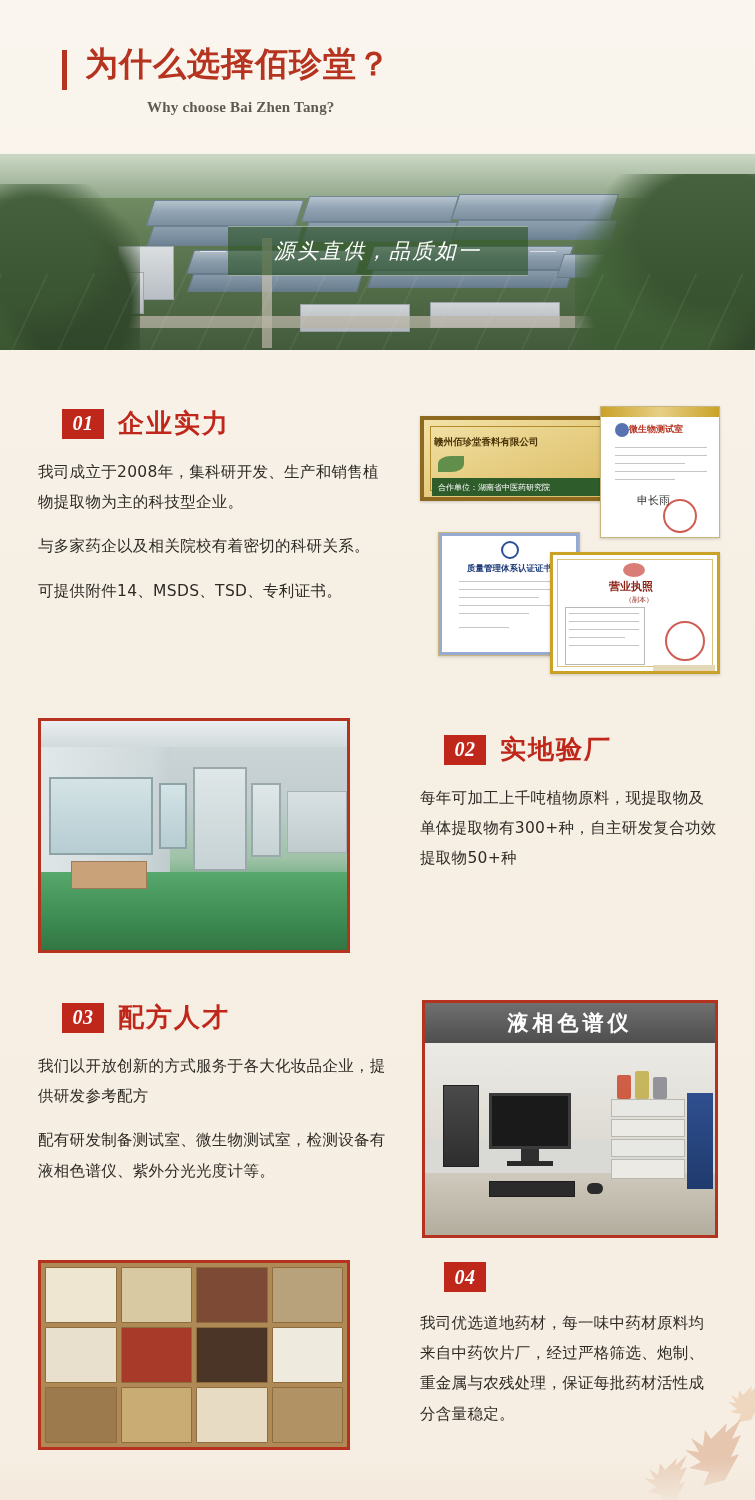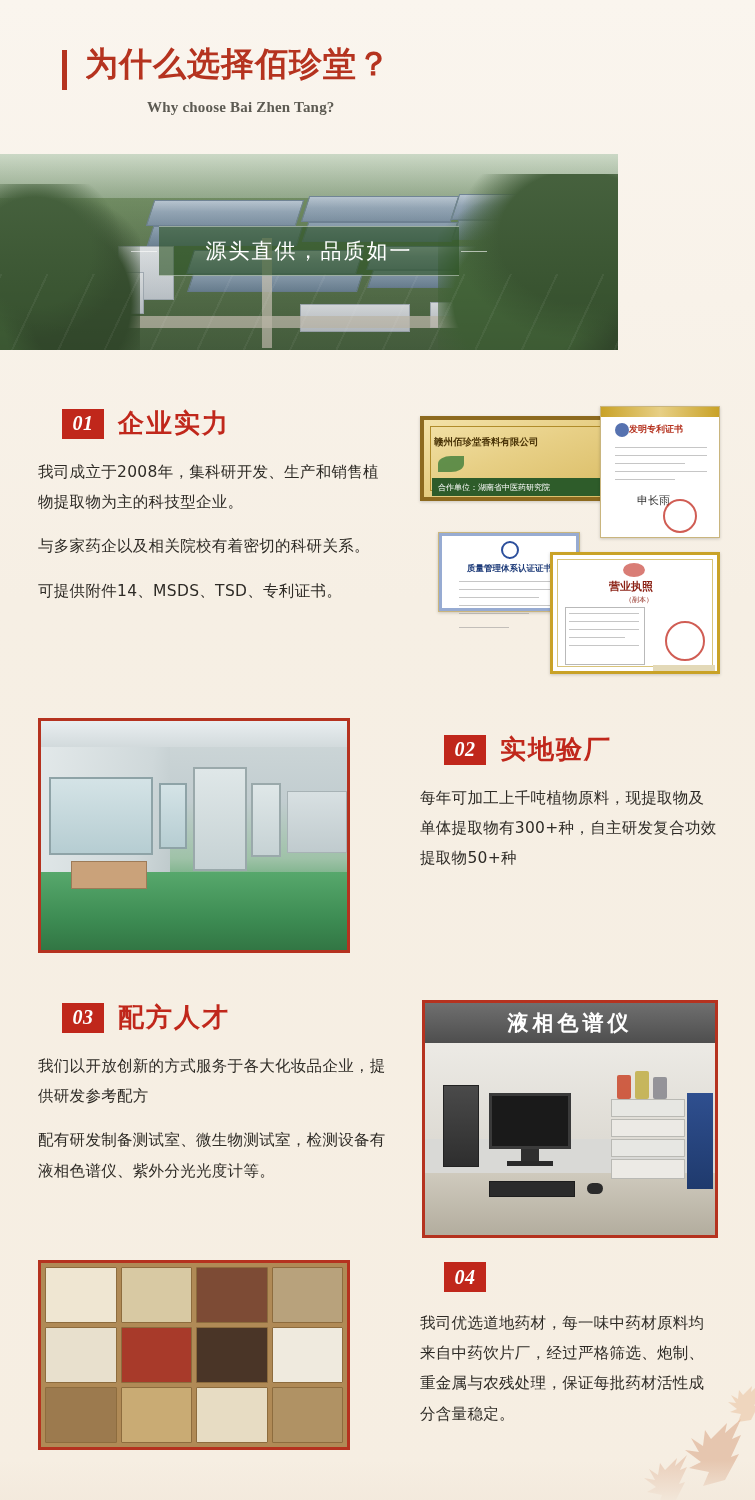--- a/index.html
+++ b/index.html
@@ -51,25 +51,26 @@
     font-family: "Liberation Serif", serif;
     font-size: 15px;
     font-weight: bold;
     color: #5c5a52;
     letter-spacing: 0.2px;
   }
 
   
   .hero {
     position: relative;
-    width: 618px;
+    width: 755px;
     height: 196px;
     margin-top: 14px;
     overflow: hidden;
     background: #51613f;
+    font-style: italic;
   }
   .hero-sky {
     position: absolute; left: 0; top: 0; width: 755px; height: 60px;
     background: linear-gradient(180deg, #c8d6c2 0%, #9bb093 60%, #7f9a77 100%);
   }
   .hero-ground {
     position: absolute; left: 0; top: 44px; width: 755px; height: 152px;
     background: linear-gradient(180deg, #6d8a5e 0%, #5e7a52 35%, #55704a 70%, #4e6a45 100%);
   }
   .hero-trees-left {
@@ -372,32 +373,32 @@
     <div class="cert cert-gold" style="left:0px; top:10px; width:206px; height:85px;">
       <div style="position:absolute; left:6px; top:6px; right:6px; bottom:6px; border:1px solid #b08c2a;"></div>
       <div class="cert-title-txt" style="left:10px; top:16px; font-size:9.5px; font-weight:bold; color:#4a3407;">赣州佰珍堂香料有限公司</div>
       <div style="position:absolute; left:14px; top:36px; width:26px; height:16px; border-radius:50% 0 50% 0; background:#3f7d3a; opacity:.8;"></div>
       <div style="position:absolute; left:8px; top:58px; right:8px; height:18px; background:#2e5c2a;"></div>
       <div class="cert-title-txt" style="left:14px; top:62px; font-size:8px; color:#ffffff;">合作单位：湖南省中医药研究院</div>
     </div>
 
     <div class="cert" style="left:180px; top:0px; width:120px; height:132px;">
       <div style="position:absolute; left:0; top:0; width:100%; height:10px; background:linear-gradient(90deg,#c9a227,#e7cf85,#c9a227);"></div>
-      <div class="cert-title-txt" style="left:28px; top:16px; font-size:9px; font-weight:bold; color:#b5321f;">发明专利证书</div>
+      <div class="cert-title-txt" style="left:28px; top:16px; font-size:9px; font-weight:bold; color:#b5321f;">微生物测试室</div>
       <div style="position:absolute; left:14px; top:16px; width:14px; height:14px; border-radius:50%; background:#2c4f9c; opacity:.8;"></div>
       <div class="cert-line" style="left:14px; top:40px; width:92px; height:1px;"></div>
       <div class="cert-line" style="left:14px; top:48px; width:92px; height:1px;"></div>
       <div class="cert-line" style="left:14px; top:56px; width:70px; height:1px;"></div>
       <div class="cert-line" style="left:14px; top:64px; width:92px; height:1px;"></div>
       <div class="cert-line" style="left:14px; top:72px; width:60px; height:1px;"></div>
       <div class="cert-title-txt" style="left:36px; top:86px; font-size:11px; color:#333;">申长雨</div>
       <div class="cert-red-seal" style="left:62px; top:92px; width:34px; height:34px;"></div>
     </div>
 
-    <div class="cert" style="left:18px; top:126px; width:142px; height:80px;">
+    <div class="cert" style="left:18px; top:126px; width:142px; height:124px;">
       <div style="position:absolute; left:0; top:0; width:100%; height:100%; border:3px solid #2f57a6; opacity:.5;"></div>
       <div style="position:absolute; left:62px; top:8px; width:18px; height:18px; border-radius:50%; border:2px solid #2c4f9c;"></div>
       <div class="cert-title-txt" style="left:28px; top:30px; font-size:8.5px; font-weight:bold; color:#1c3a78;">质量管理体系认证证书</div>
       <div class="cert-line" style="left:20px; top:48px; width:102px; height:1px;"></div>
       <div class="cert-line" style="left:20px; top:56px; width:102px; height:1px;"></div>
       <div class="cert-line" style="left:20px; top:64px; width:80px; height:1px;"></div>
       <div class="cert-line" style="left:20px; top:72px; width:102px; height:1px;"></div>
       <div class="cert-line" style="left:20px; top:80px; width:70px; height:1px;"></div>
       <div class="cert-line" style="left:20px; top:94px; width:50px; height:1px;"></div>
     </div>

